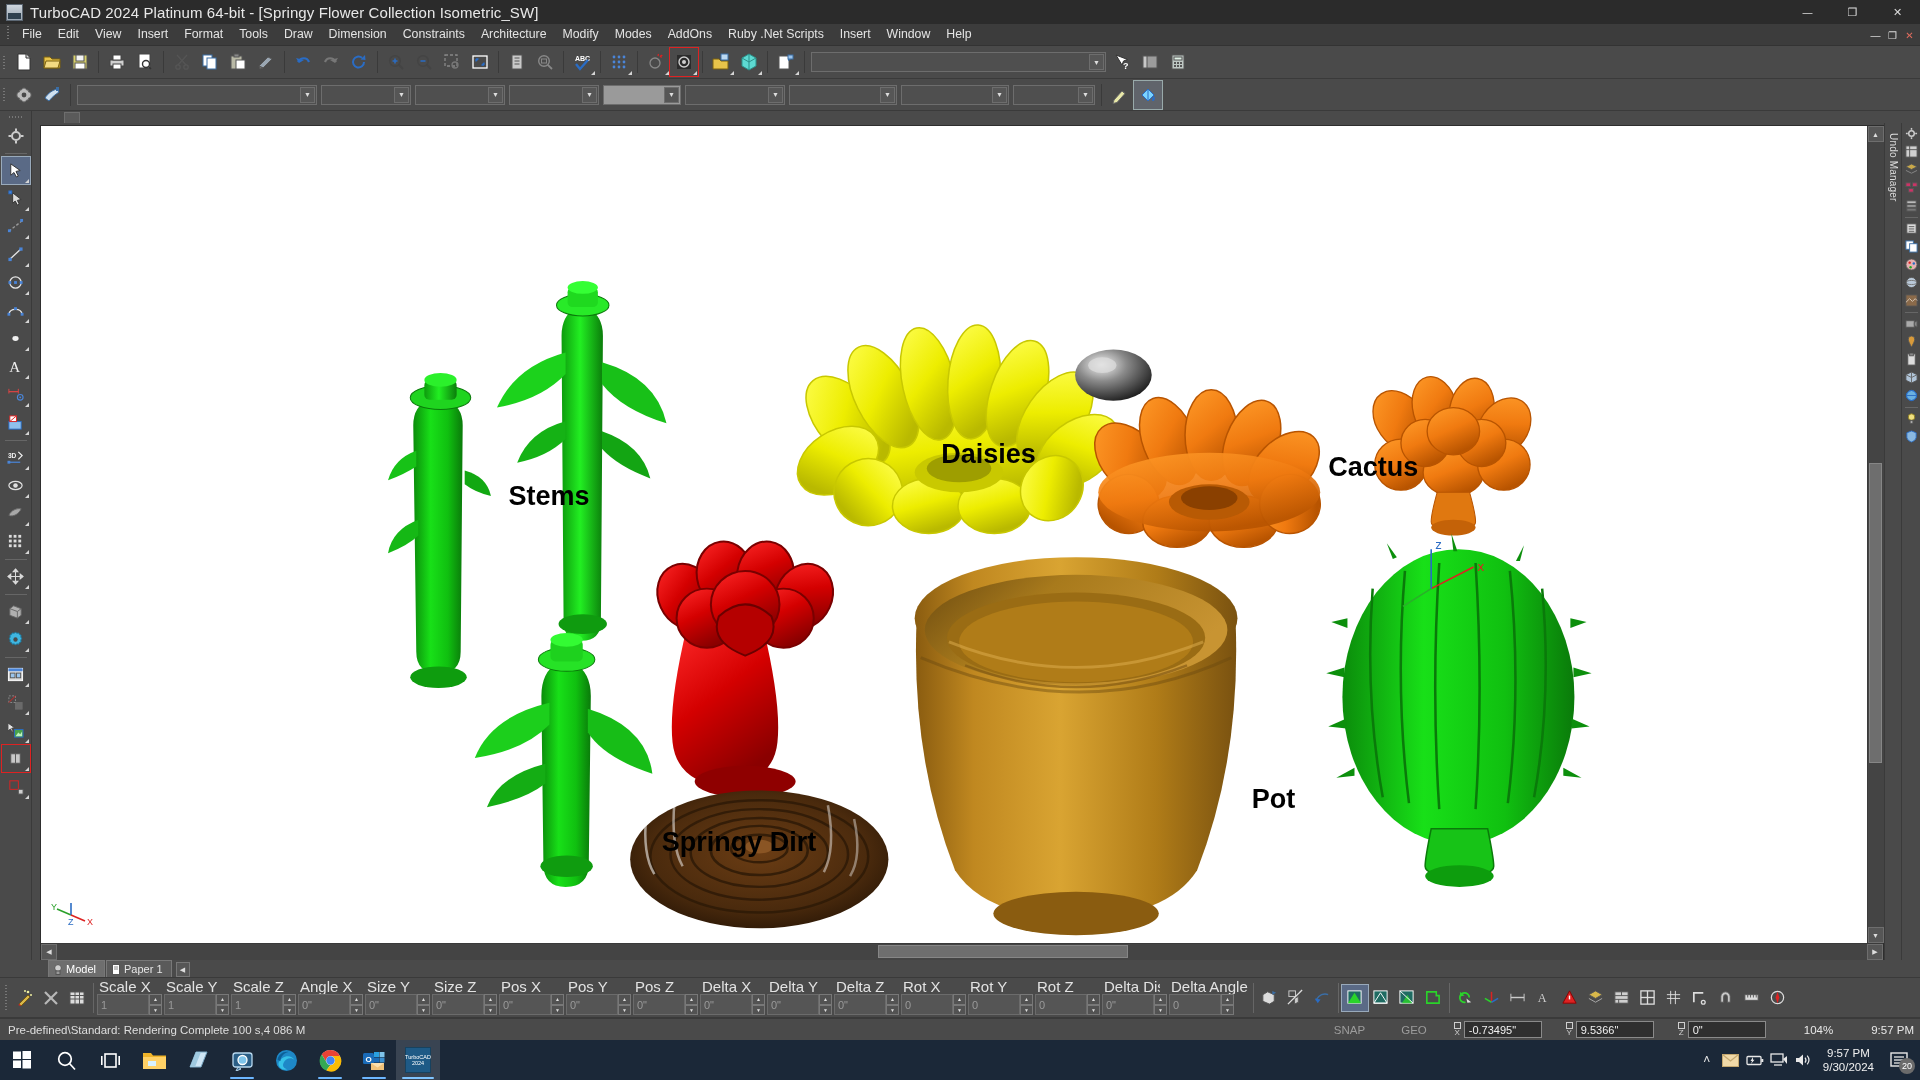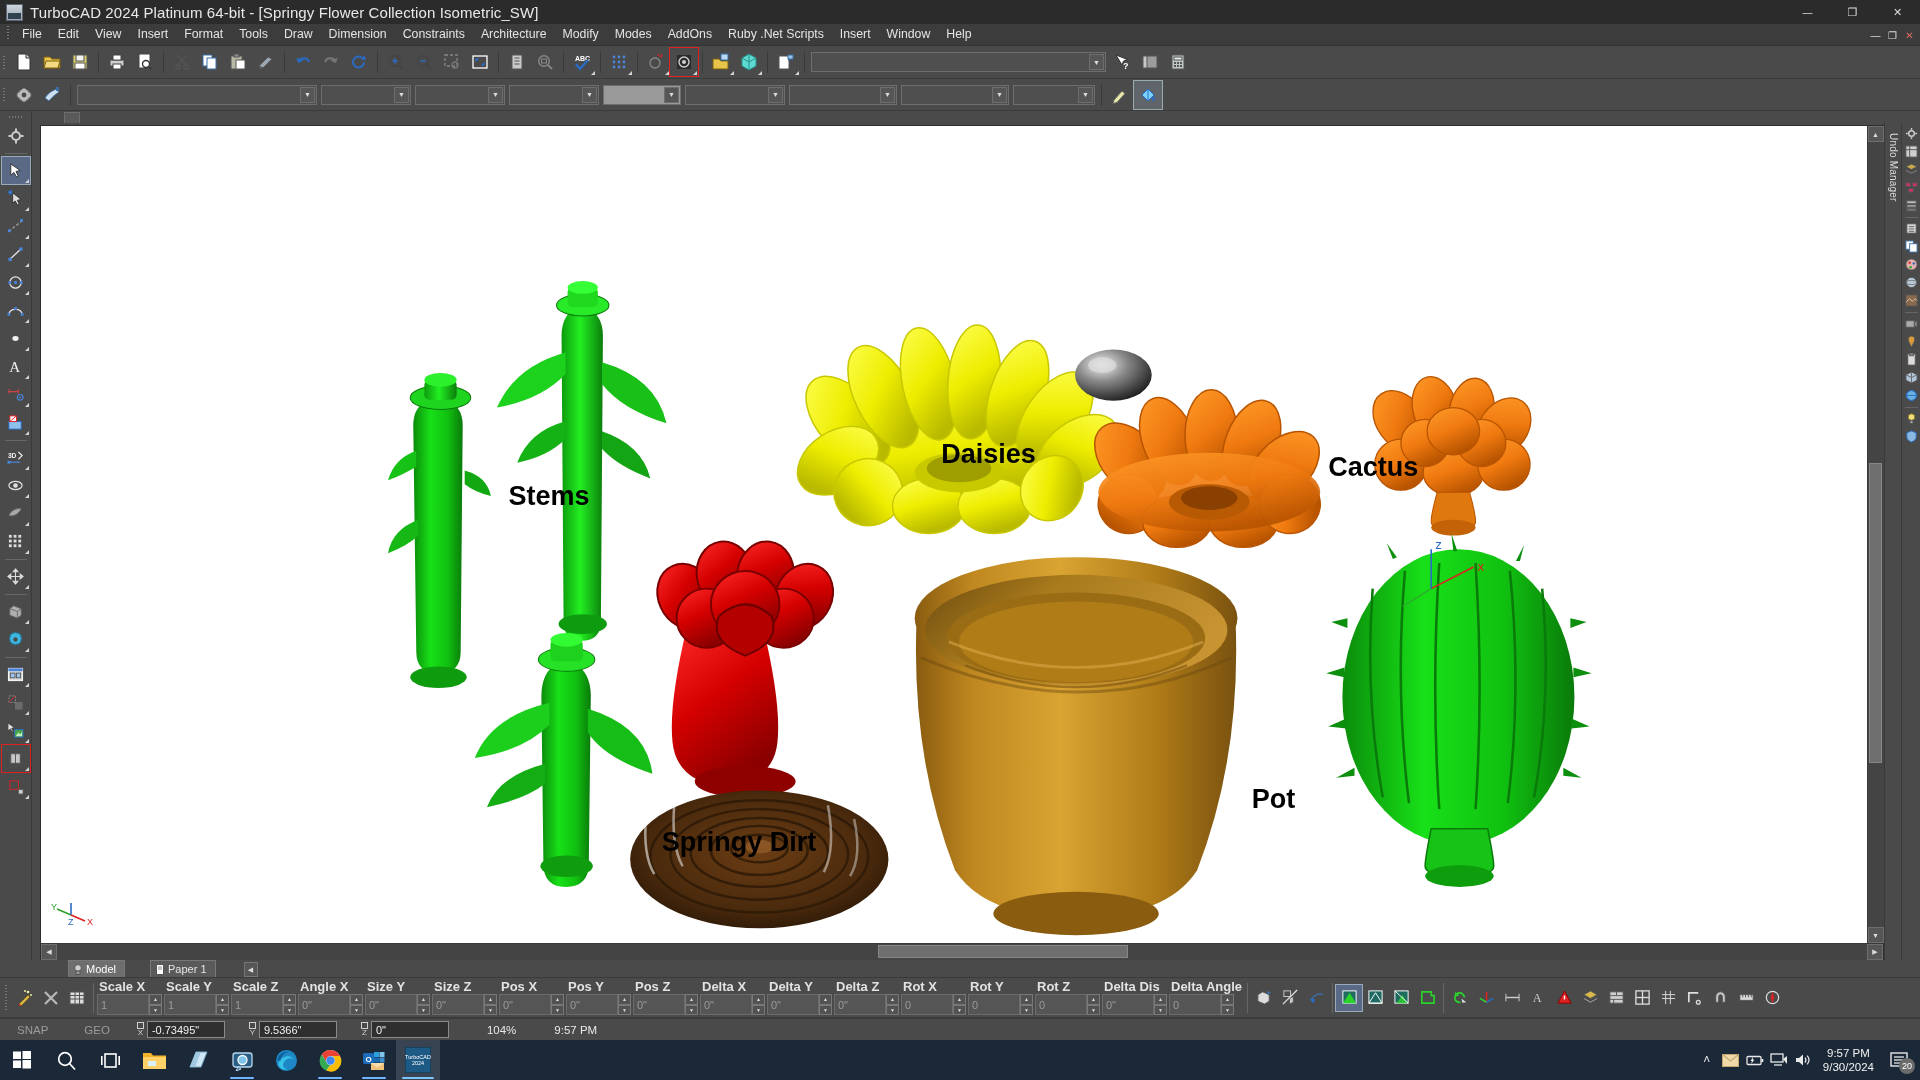--- a/index.html
+++ b/index.html
@@ -215,23 +215,22 @@
   }
   .rbtn { width:17px;height:17px;margin-bottom:1px;display:flex;align-items:center;justify-content:center;flex:0 0 17px;}
   .rsep{width:13px;height:1px;background:#666;margin:2px 0;flex:0 0 1px;}
 
   
   .axis-ind { position:absolute; left: 10px; bottom: 14px; width:46px; height:30px; }
 
   
   .tabbar {
     height: 18px; flex:0 0 18px; background:#4a4a4a;
-    display:flex; align-items:flex-end; padding-left: 68px;
+    display:flex; align-items:flex-end; padding-left: 48px;
     border-bottom:1px solid #3a3a3a;
-    gap:24px;
   }
   .sheet-tab {
     height:17px; padding: 0 8px 0 4px; margin-right:1px;
     background:#5a5a5a; border:1px solid #787878; border-bottom:none;
     display:flex; align-items:center; gap:3px;
     font-size:11px; color:#e6e6e6;
   }
   .sheet-tab.active { background:#6e6e6e; color:#fff; }
   .sheet-tab .ic { width:10px;height:11px;display:block;}
   .tab-nav { width:14px;height:15px;background:#565656;border:1px solid #777;
@@ -243,22 +242,22 @@
     display:flex; align-items:center; padding-left:2px;
     border-bottom:1px solid #3a3a3a;
   }
   .propbar .grip { height:30px; }
   .propbar .grip i { height:26px; }
   .pbtn { width:26px;height:26px;display:flex;align-items:center;justify-content:center;flex:0 0 26px;}
   .pfield {
     display:flex; flex-direction:column; justify-content:center;
     margin-right: 2px; position:relative; height:38px;
   }
-  .pfield .lbl { font-size:13px; color:#e2e2e2; padding-left:2px; line-height:13px; height:14px;
-    white-space:nowrap; overflow:hidden;font-weight:bold; }
+  .pfield .lbl { font-size:15px; color:#e2e2e2; padding-left:2px; line-height:13px; height:14px;
+    white-space:nowrap; overflow:hidden; }
   .pfield .inrow { display:flex; align-items:center; height:21px; }
   .pfield input {
     width: 52px; height: 21px; background:#555; border:1px solid #6b6b6b;
     color:#9a9a9a; font-size:11px; padding:0 3px; font-family:"Liberation Sans",sans-serif;
     outline:none;
   }
   .spin { width:13px; height:21px; display:flex; flex-direction:column; }
   .spin b {
     flex:1 1 50%; background:#525252; border:1px solid #787878;
     display:flex;align-items:center;justify-content:center;font-size:5px;color:#ddd;
@@ -1622,20 +1621,21 @@
       <div class="pbtn">
           <svg width="17" height="17" viewBox="0 0 18 18">
             <circle cx="9" cy="9" r="6.5" fill="none" stroke="#ddd" stroke-width="1.3"></circle>
             <path d="M9 3l2 6-2 6-2-6z" fill="#d22"></path>
           </svg>
         </div>
     </div>
   </div>
 
   <div class="statusbar">
+    <div class="status-msg">Pre-defined\Standard: Rendering Complete 100 s,4 086 M</div>
     <div class="status-right">
       <div class="st-lbl">SNAP</div>
       <div class="st-lbl">GEO</div>
       <div class="coord">
         <span class="ax">
             <span class="sq"></span>
             <span class="nm">X</span>
           </span>
         <input value="-0.73495&quot;" style="">
       </div>

